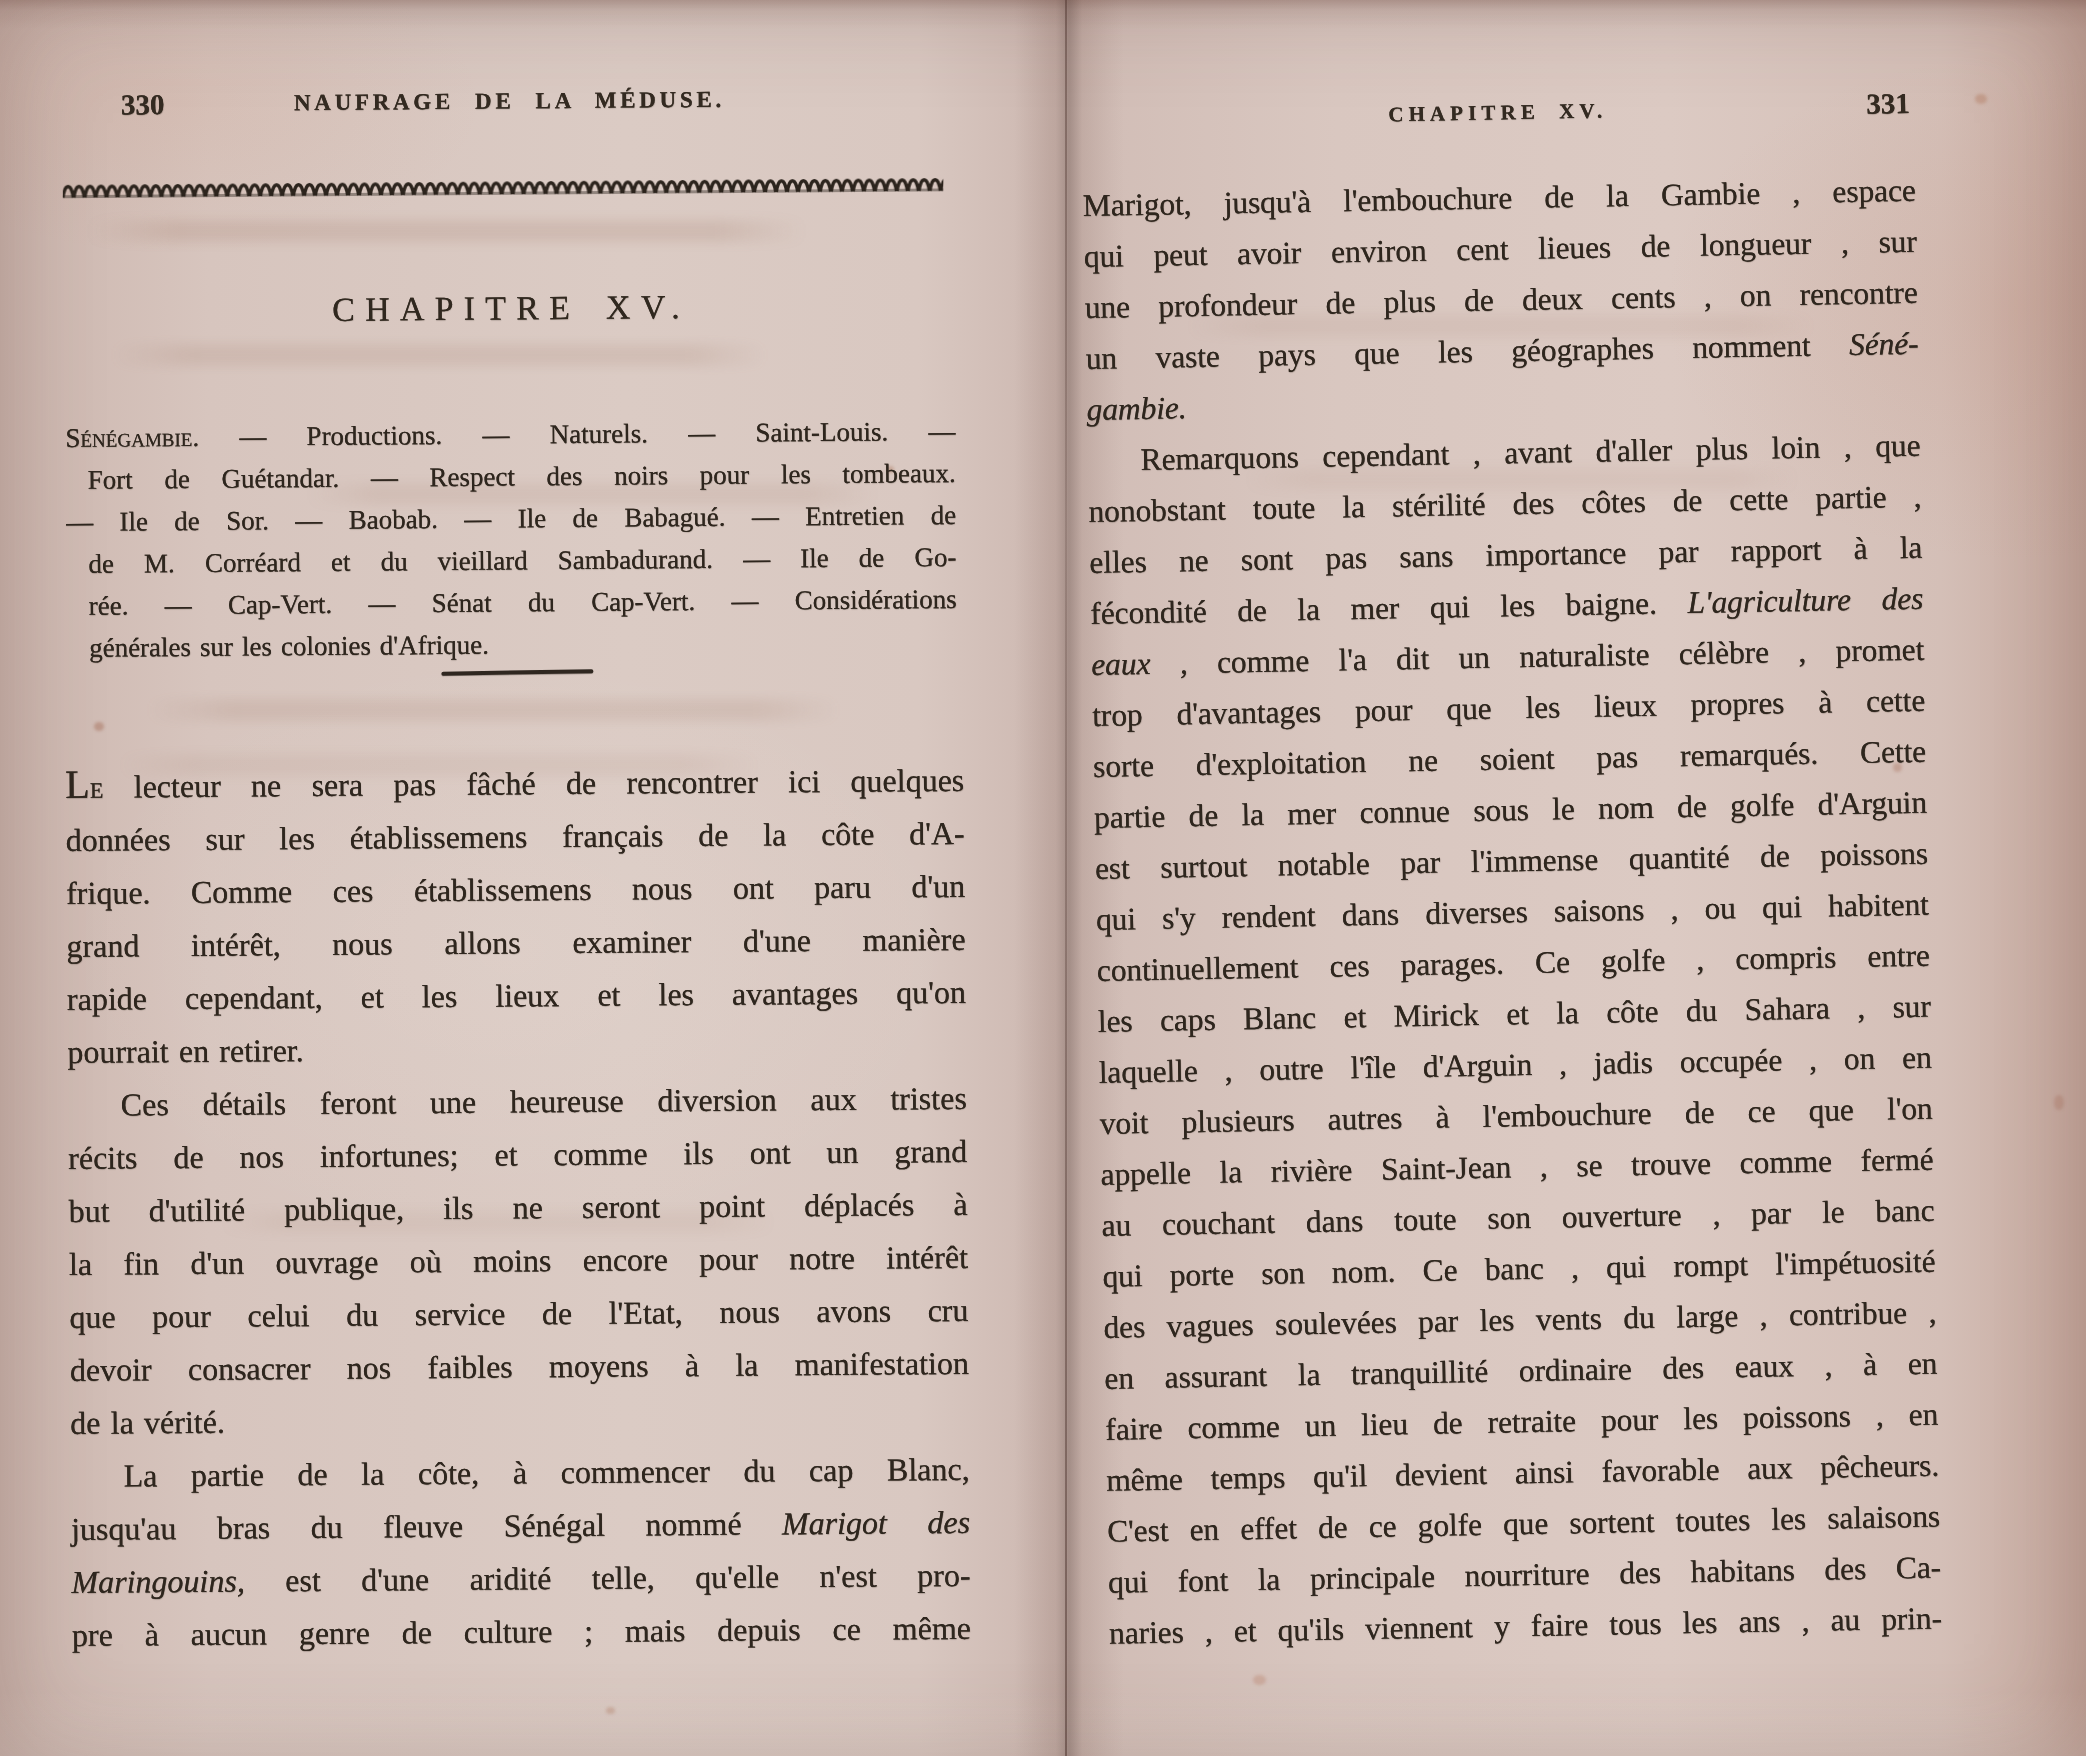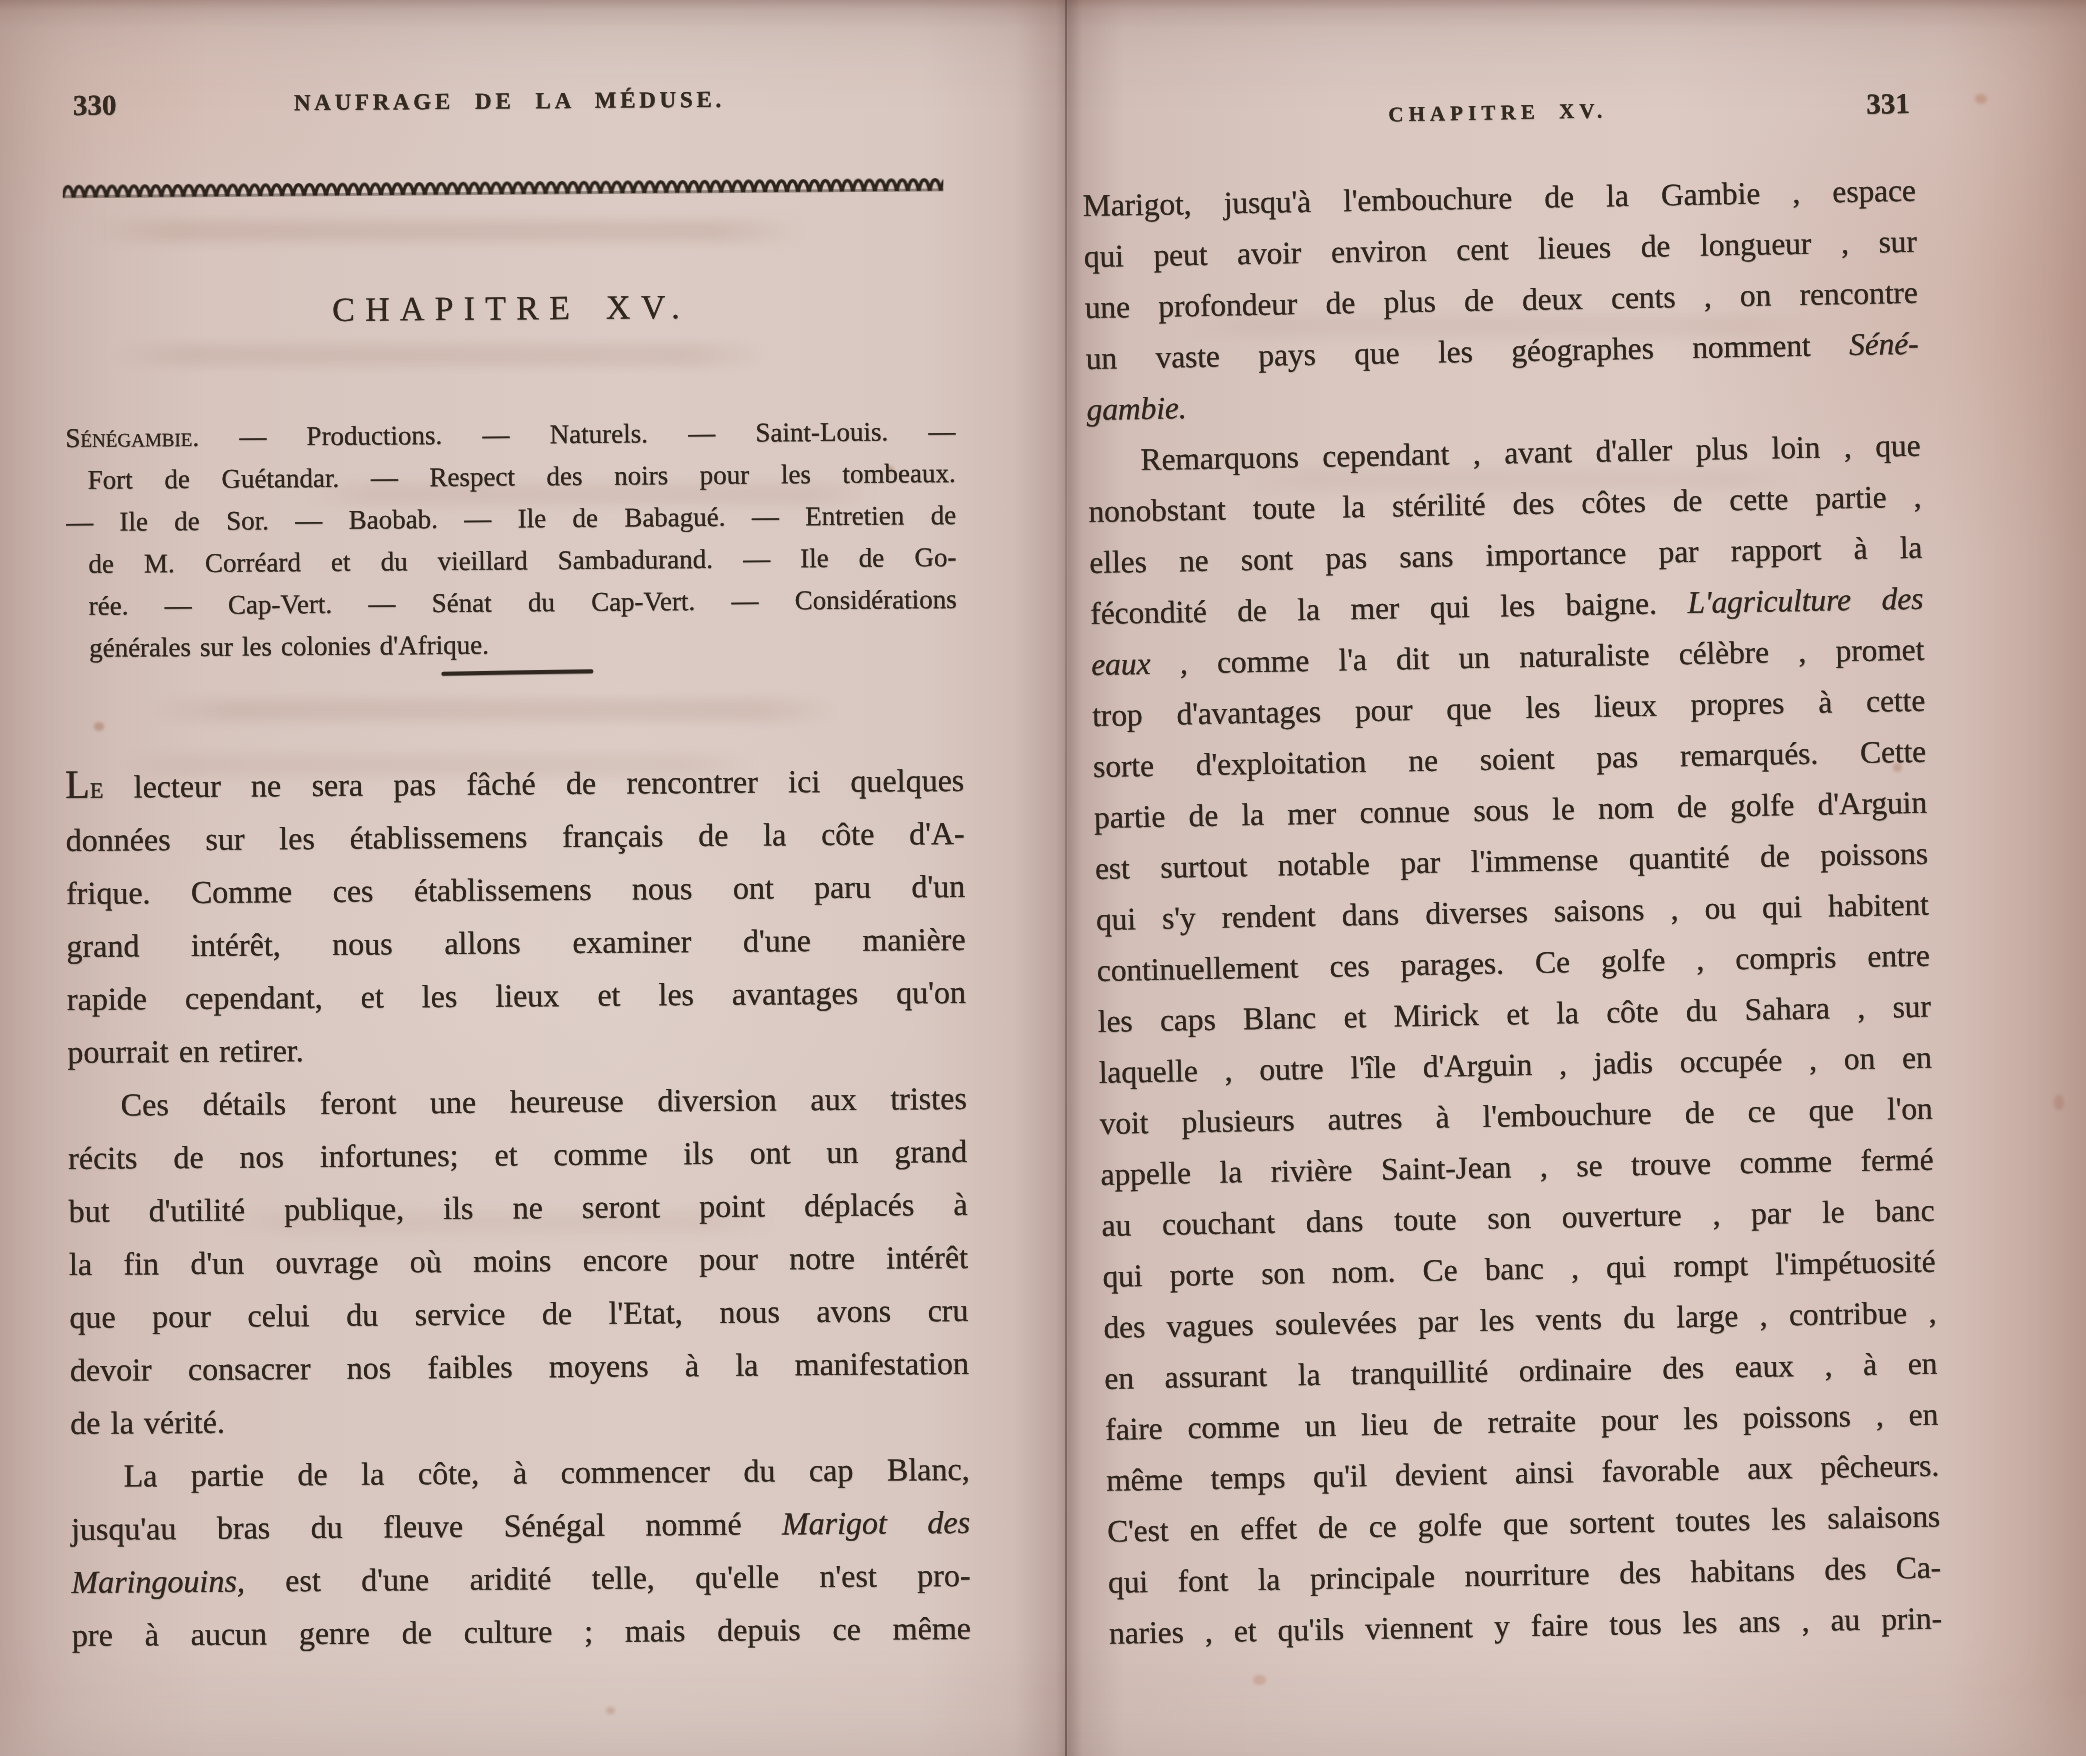--- a/index.html
+++ b/index.html
@@ -30,21 +30,21 @@
 
   .page-inner{position:absolute;top:0;height:1757px;}
   #page-left-content{left:66px;width:899px;transform:rotate(-0.45deg);transform-origin:0 50%;}
   #page-right-content{left:1092px;width:833px;transform:rotate(-1.05deg);transform-origin:0 40%;}
 
   .runhead{position:absolute;left:0;width:100%;}
   .runhead .title{
     display:block;text-align:center;font-size:23px;letter-spacing:3.7px;word-spacing:11.7px;
     font-weight:bold;color:#332a21;
   }
-  .pageno{position:absolute;top:0;font-size:29px;font-weight:bold;color:#332a21;}
+  .pageno{position:absolute;top:0;font-size:29px;font-weight:bold;color:#332a21;margin-left:48px;}
   #lp-head{top:92px;}
   #lp-head .pageno{left:13px;top:-2.9px;}
   #rp-head{top:108px;}
   #rp-head .title{font-size:21px;letter-spacing:5.1px;word-spacing:8.8px;}
   #rp-head .pageno{right:4.4px;top:-5.9px;}
 
   .squiggle{position:absolute;left:1.5px;top:180px;width:881px;height:23.4px;}
 
   .chap-head{
     position:absolute;left:0;top:293px;width:100%;text-align:center;

